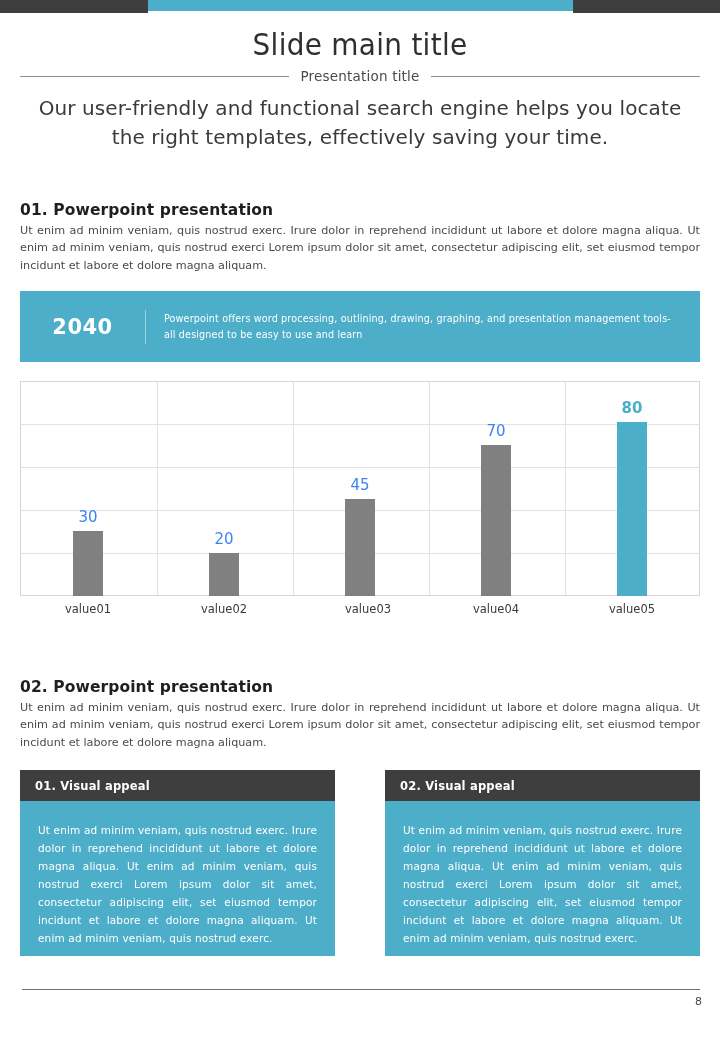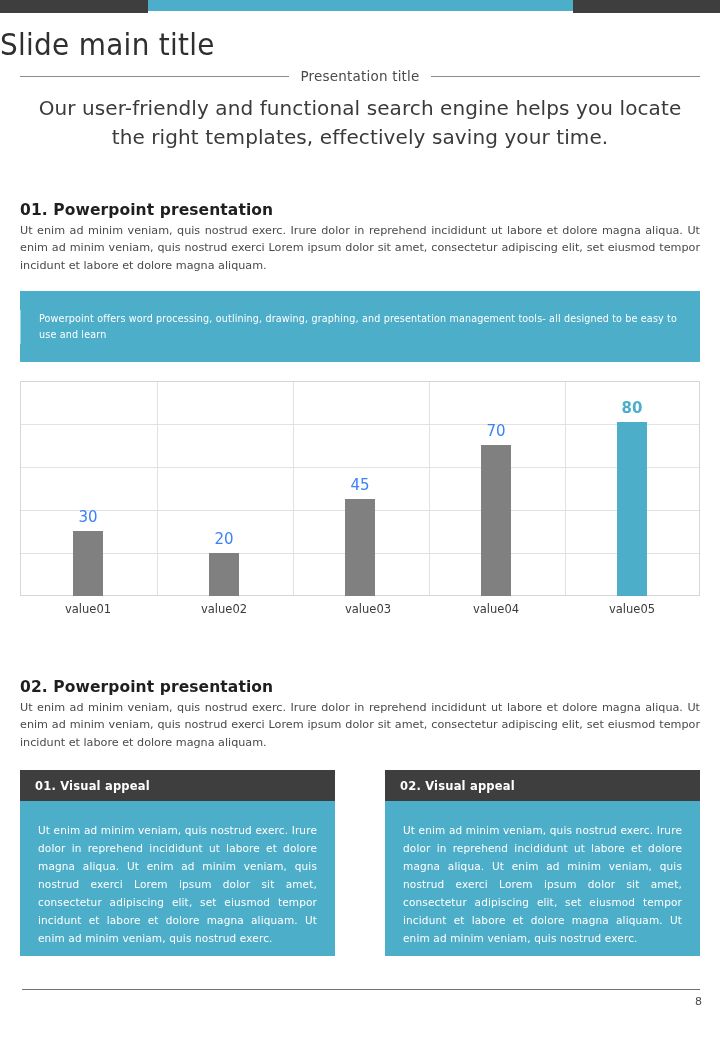--- a/index.html
+++ b/index.html
@@ -24,21 +24,21 @@
     height: 13px;
     display: flex;
   }
   .topbar .seg-dark-left  { width: 148px; height: 13px; background: #3e3e3e; }
   .topbar .seg-blue       { width: 425px; height: 11px; background: #4daec9; }
   .topbar .seg-dark-right { width: 147px; height: 13px; background: #3e3e3e; }
 
   
   .header { position: absolute; top: 13px; left: 0; width: 720px; }
   .slide-title {
-    text-align: left;
+    text-align: center;
     font-size: 31px;
     font-weight: 300;
     letter-spacing: 0.3px;
     color: #2f2f2f;
     margin: 13px 0 6px 0;
     font-family: "DejaVu Sans Condensed", "Liberation Sans", sans-serif;
   }
   .subtitle-row {
     display: flex;
     align-items: center;
@@ -239,20 +239,21 @@
     <div class="subtitle">Presentation title</div>
     <div class="rule"></div>
   </div>
   <div class="lede">Our user-friendly and functional search engine helps you locate the right templates, effectively saving your time.</div>
 </div>
 
 <div class="section-head" style="top:201px;">01. Powerpoint presentation</div>
 <div class="section-body" style="top:222px;">Ut enim ad minim veniam, quis nostrud exerc. Irure dolor in reprehend incididunt ut labore et dolore magna aliqua. Ut enim ad minim veniam, quis nostrud exerci  Lorem ipsum dolor sit amet, consectetur adipiscing elit, set eiusmod tempor incidunt et labore et dolore magna aliquam.</div>
 
 <div class="banner">
+  <div class="banner-year">2040</div>
   <div class="banner-sep"></div>
   <div class="banner-text">Powerpoint offers word processing, outlining, drawing, graphing, and presentation management tools- all designed to be easy to use and learn</div>
 </div>
 
 <div class="chart">
   <div class="chart-grid">
     <div class="gl-h" style="top:42px;"></div>
     <div class="gl-h" style="top:85px;"></div>
     <div class="gl-h" style="top:128px;"></div>
     <div class="gl-h" style="top:171px;"></div>

